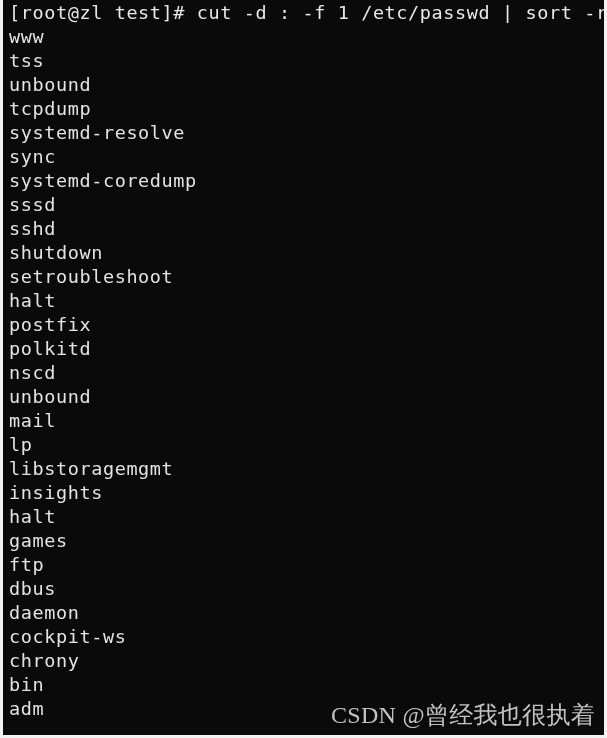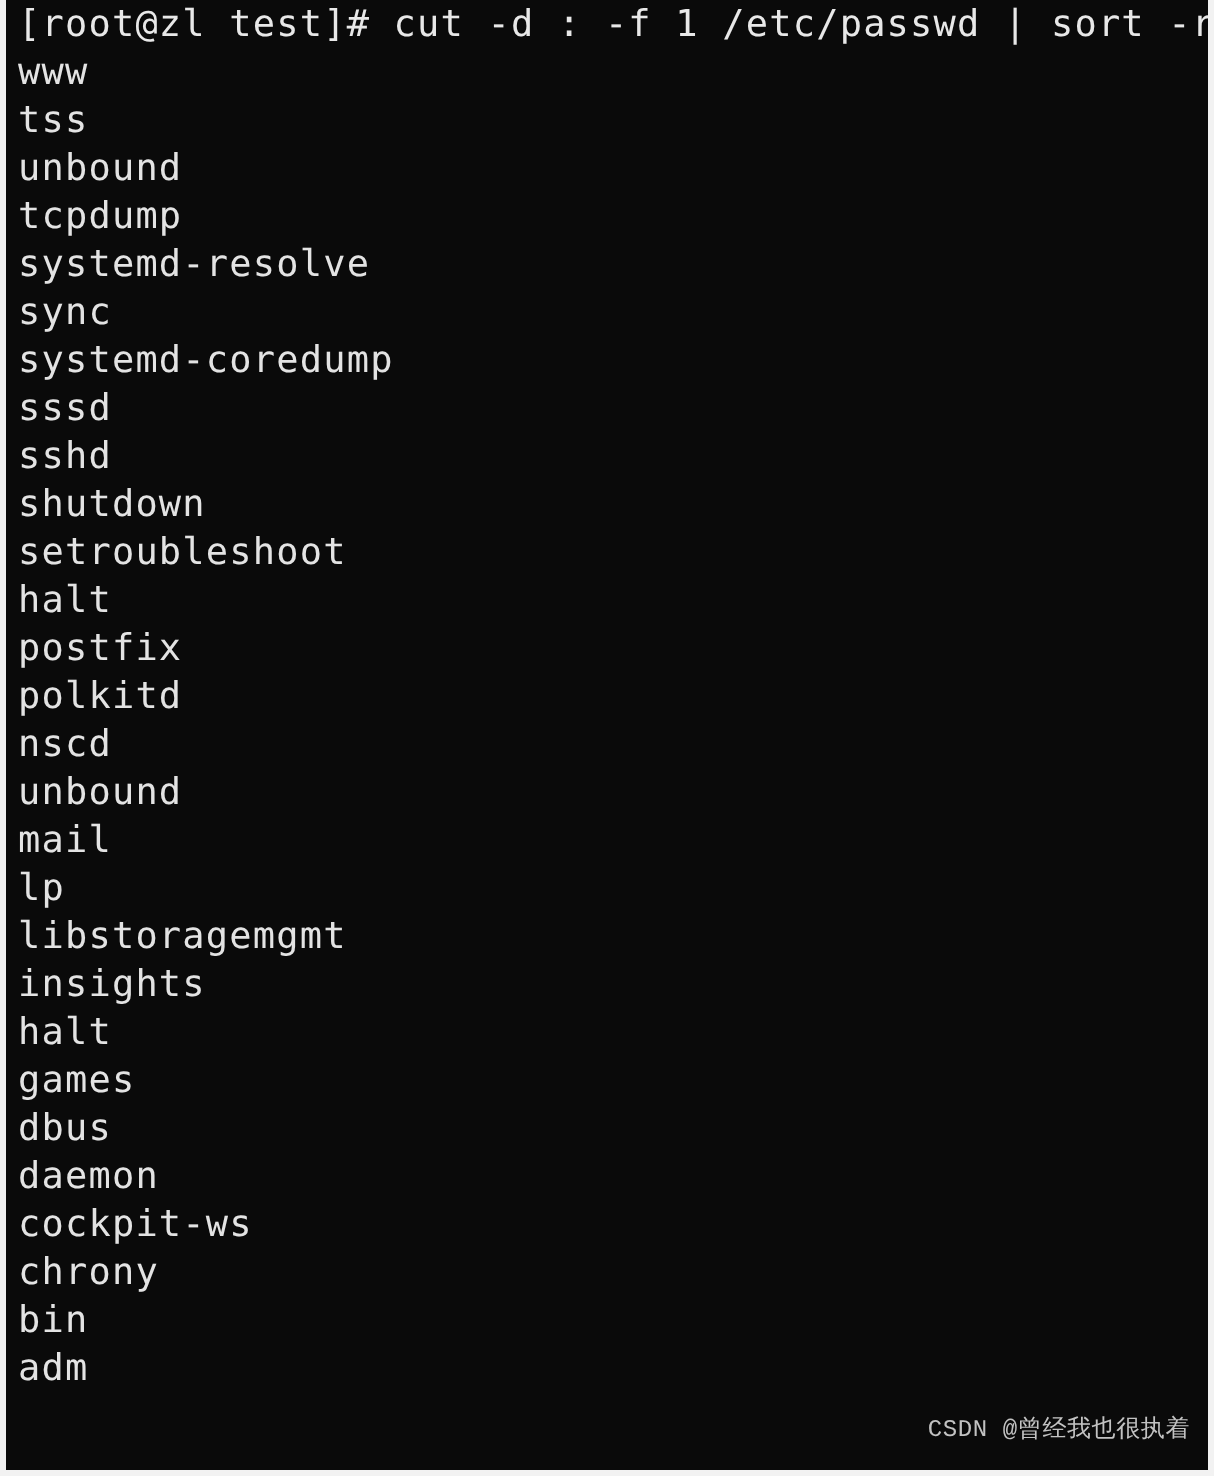--- a/index.html
+++ b/index.html
@@ -50,22 +50,22 @@
   }
 
   .term-line.prompt-line {
     color: #e8e8e8;
   }
 
   #watermark {
     position: absolute;
     right: 9px;
     bottom: 9px;
-    font-family: Liberation Mono, monospace;
-    font-size: 12px;
+    font-family: Liberation Serif, serif;
+    font-size: 24px;
     line-height: 22px;
     color: #d2d2d2;
     white-space: pre;
     letter-spacing: 0.3px;
     opacity: 0.92;
     pointer-events: none;
   }
 </style>
 </head>
 <body>
@@ -89,20 +89,21 @@
         <div class="term-line">postfix</div>
         <div class="term-line">polkitd</div>
         <div class="term-line">nscd</div>
         <div class="term-line">unbound</div>
         <div class="term-line">mail</div>
         <div class="term-line">lp</div>
         <div class="term-line">libstoragemgmt</div>
         <div class="term-line">insights</div>
         <div class="term-line">halt</div>
         <div class="term-line">games</div>
+        <div class="term-line">ftp</div>
         <div class="term-line">dbus</div>
         <div class="term-line">daemon</div>
         <div class="term-line">cockpit-ws</div>
         <div class="term-line">chrony</div>
         <div class="term-line">bin</div>
         <div class="term-line">adm</div>
       </div>
   </div>
   <div id="watermark">CSDN @曾经我也很执着</div>
 </div>

